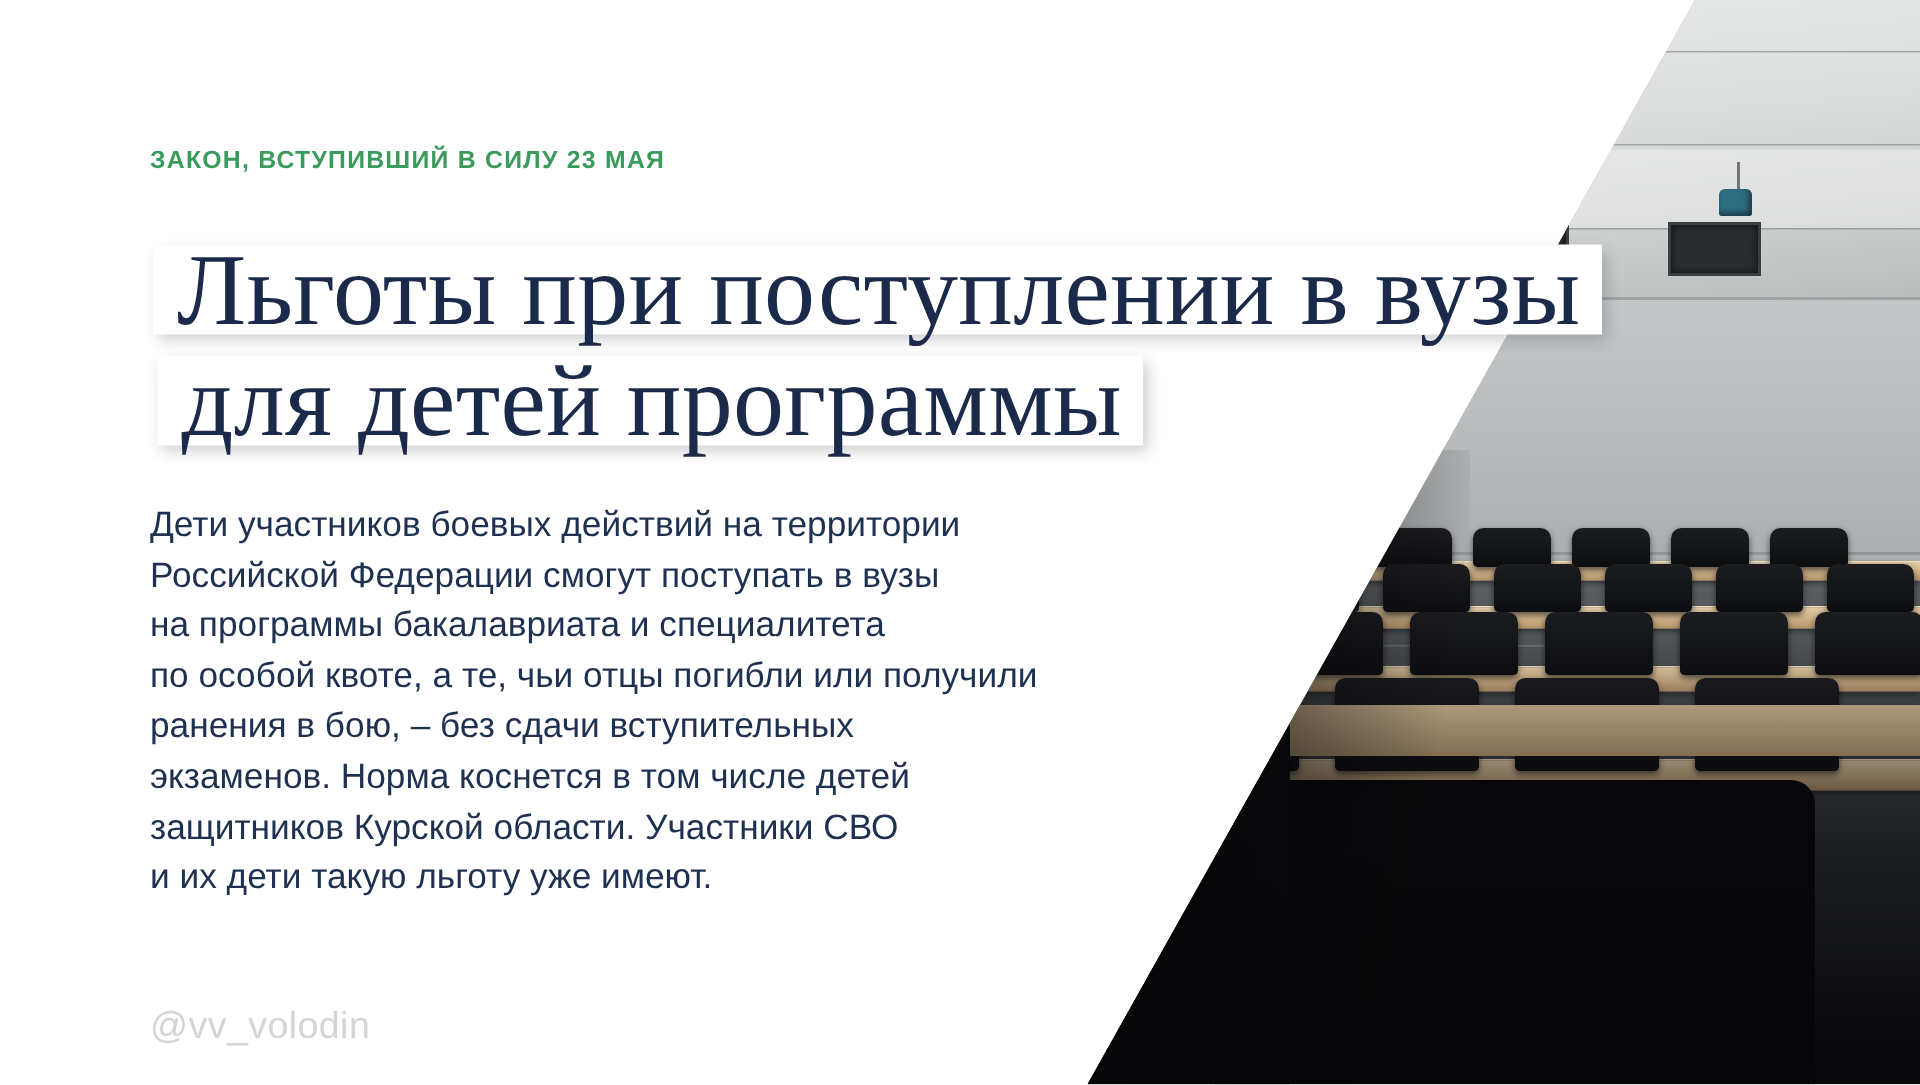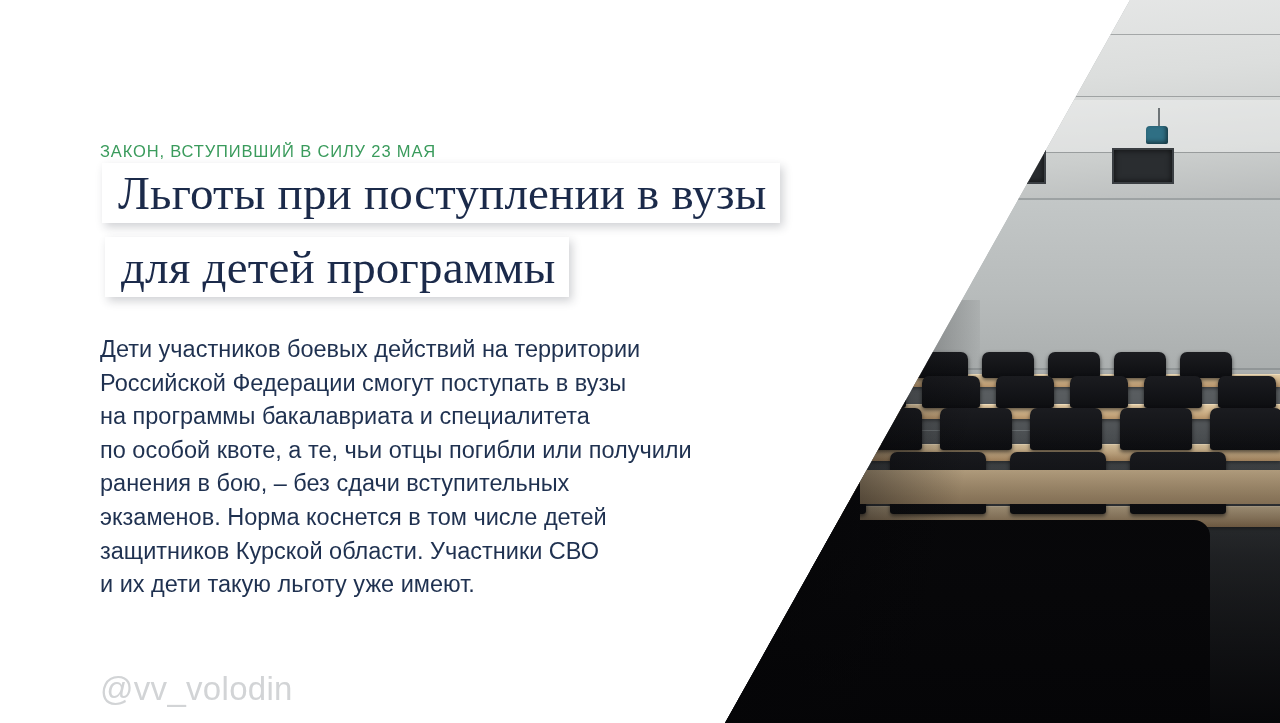--- a/index.html
+++ b/index.html
@@ -157,38 +157,37 @@
     position: absolute;
     left: 0; top: 300px; width: 320px; bottom: 0;
     background: linear-gradient(100deg, rgba(5,5,7,.97) 20%, rgba(5,5,7,0) 85%);
   }
 
   
   .eyebrow {
     position: absolute;
     left: 100px; top: 98px;
     font-size: 16.5px;
-    font-weight: 400;
+    font-weight: 700;
     letter-spacing: 0.85px;
     color: #3a9b5c;
     white-space: nowrap;
-    margin-top: 44px;
   }
 
   .title-band {
     position: absolute;
     background: #ffffff;
     box-shadow: 3px 4px 9px rgba(40,45,60,.22);
     display: flex;
     align-items: center;
     white-space: nowrap;
   }
   .title-band span {
     font-family: "Liberation Serif", serif;
-    font-size: 47px;
+    font-size: 68px;
     line-height: 1;
     color: #1b2a4a;
     letter-spacing: .2px;
   }
   #band1 { left: 102px; top: 163px; height: 60px; padding: 0 14px 0 16px; }
   #band2 { left: 105px; top: 237px; height: 60px; padding: 0 14px 0 16px; }
 
   .body-copy {
     position: absolute;
     left: 100px; top: 333px;
@@ -196,21 +195,21 @@
     font-size: 23.5px;
     line-height: 33.6px;
     color: #1f3150;
     font-weight: 400;
     white-space: pre-line;
   }
 
   .handle {
     position: absolute;
     left: 100px; top: 670px;
-    font-size: 33px;
+    font-size: 25px;
     color: #d2d4d6;
     letter-spacing: .3px;
     font-weight: 400;
   }
 </style>
 </head>
 <body>
 
 <div id="slide">
 

